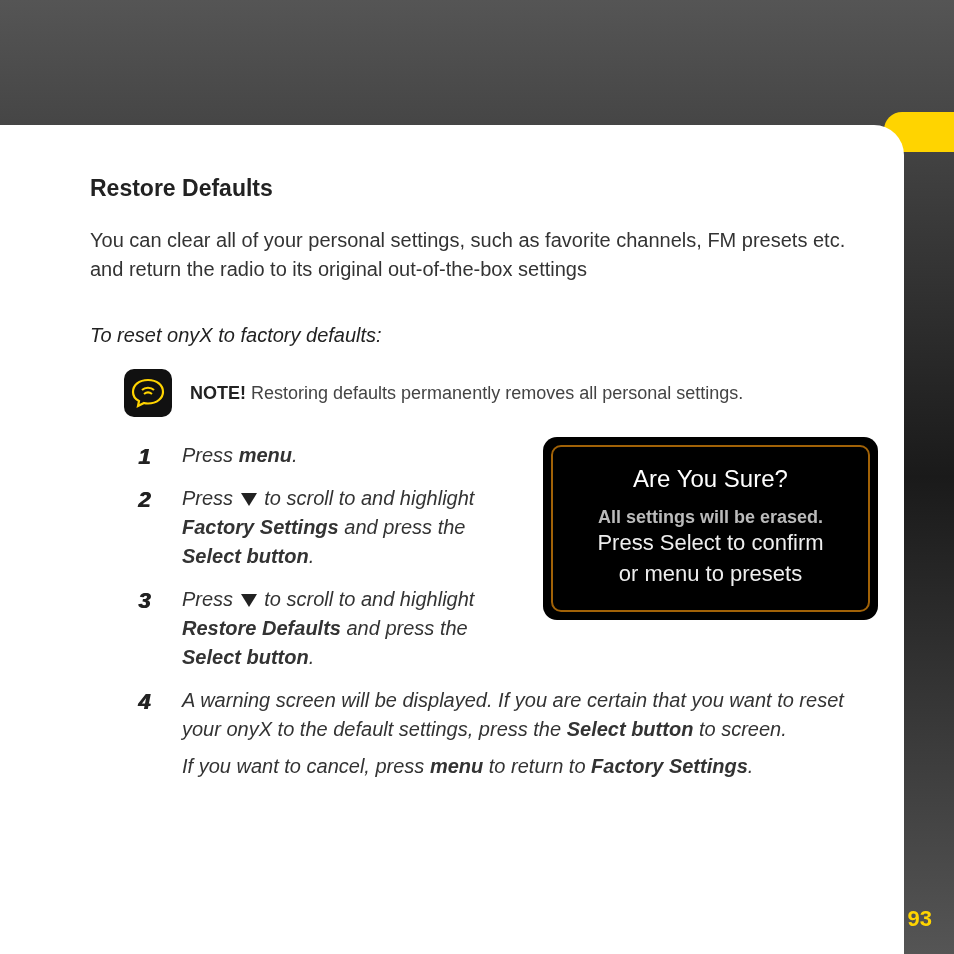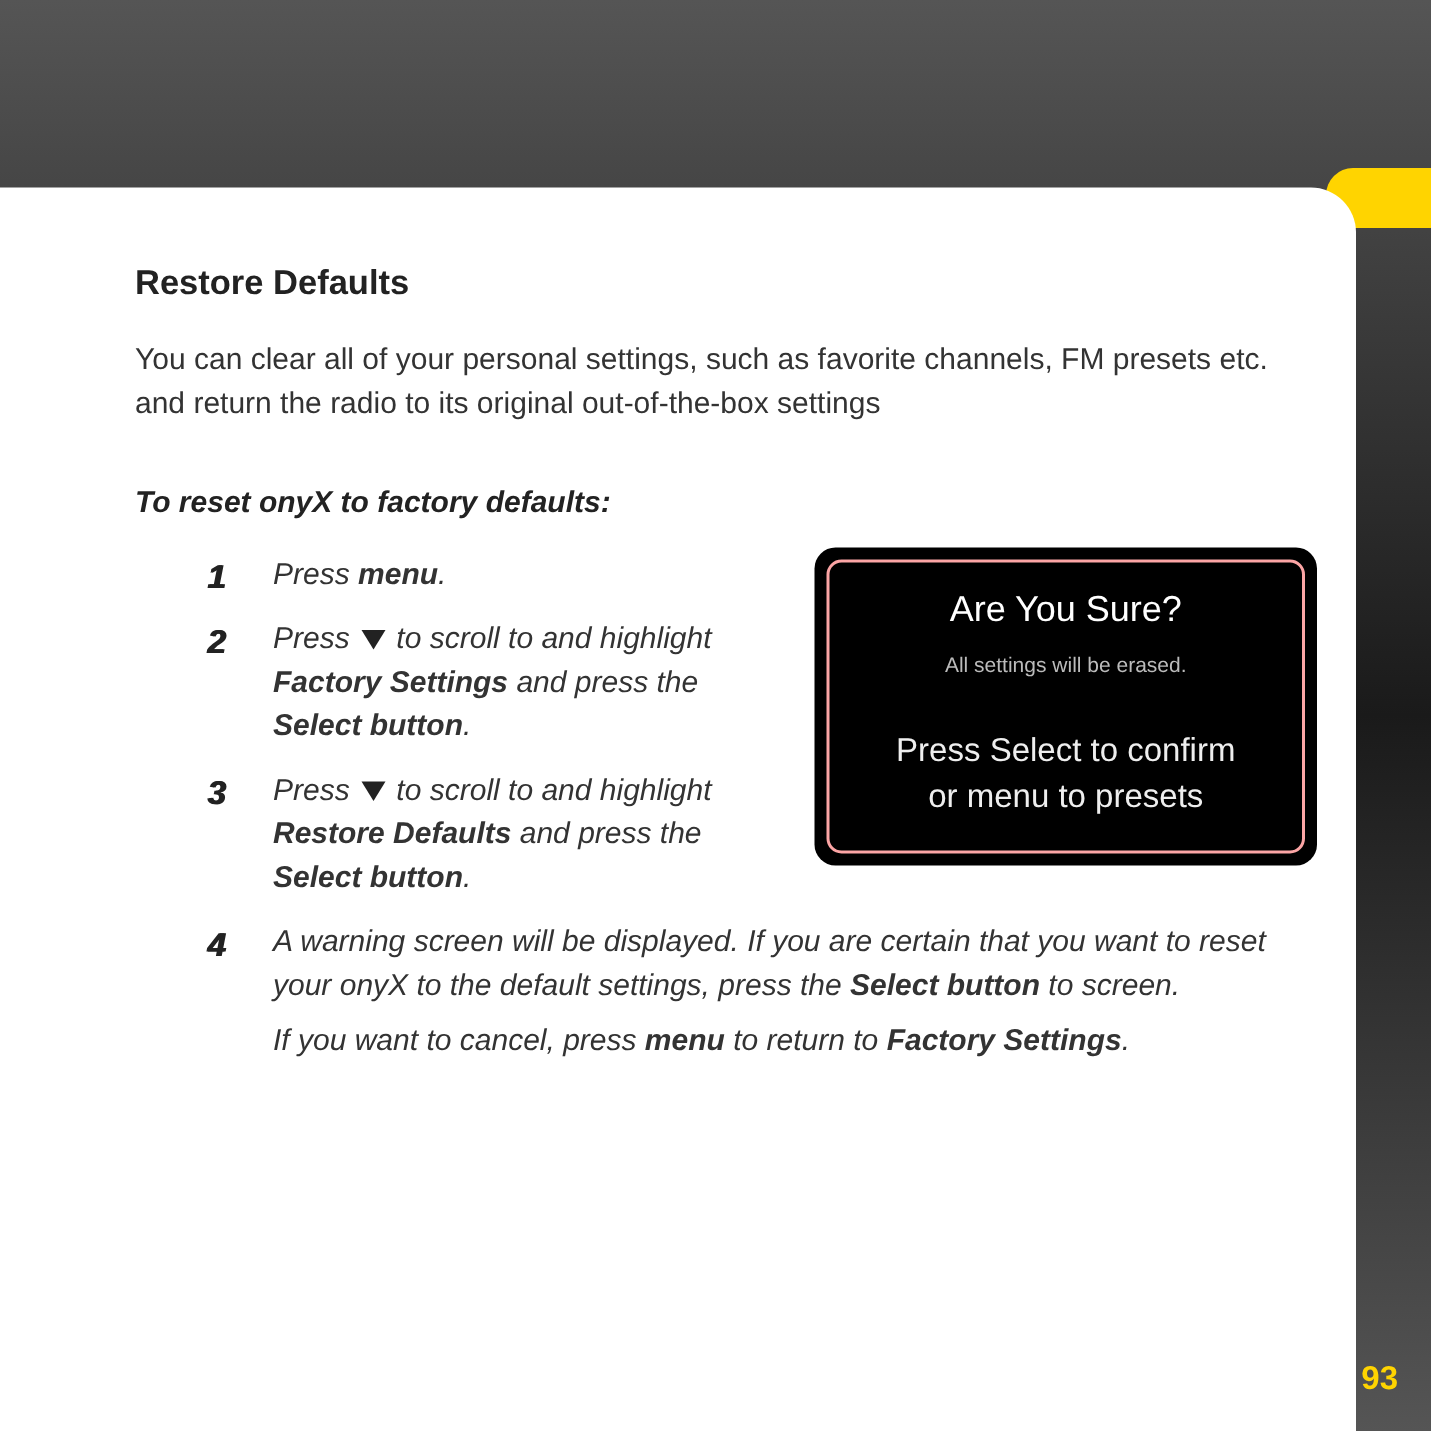--- a/index.html
+++ b/index.html
@@ -1,30 +1,30 @@
 <!DOCTYPE html>
 <html><head>
 <meta charset="utf-8">
 <style>
   html,body{margin:0;padding:0;width:954px;height:954px;font-family:"Helvetica Neue",Arial,sans-serif;}
   body{background:linear-gradient(to bottom,#555,#1a1a1a 50%,#555);position:relative;overflow:hidden;}
   .yellow-tab{position:absolute;top:112px;right:0;width:70px;height:40px;background:#ffd400;border-top-left-radius:18px;}
   .page{position:absolute;top:125px;left:0;right:50px;bottom:0;background:#fff;border-top-right-radius:30px;box-sizing:border-box;padding:50px 26px 30px 90px;color:#222;}
   .title{font-weight:bold;font-size:23px;margin-bottom:24px;}
   .intro{font-size:20px;line-height:1.45;margin-bottom:40px;color:#333;max-width:780px;}
-  .subheading{font-weight:bold;font-style:italic;font-size:20px;margin-bottom:22px;}
+  .subheading{font-weight:normal;font-style:italic;font-size:20px;margin-bottom:22px;}
   .note-row{display:flex;align-items:center;gap:18px;margin:0 0 24px 34px;}
   .note-icon{width:48px;height:48px;background:#111;border-radius:10px;display:flex;align-items:center;justify-content:center;flex-shrink:0;}
   .note-text{font-size:18px;color:#444;}
   .note-text b{color:#222;}
   .steps-area{position:relative;}
   .screen{position:absolute;top:-4px;right:0;width:335px;background:#000;border-radius:14px;padding:8px;box-sizing:border-box;}
-  .screen-inner{border:2px solid #fca5a5;border-radius:10px;padding:18px 12px 20px;text-align:center;color:#fff;}
+  .screen-inner{border:2px solid #a16207;border-radius:10px;padding:18px 12px 20px;text-align:center;color:#fff;}
   .screen-title{font-size:24px;margin-bottom:14px;font-weight:400;}
-  .screen-sub{font-size:14px;color:#bbb;margin-bottom:34px;}
+  .screen-sub{font-size:18px;color:#bbb;font-weight:bold;}
   .screen-action{font-size:22px;color:#eee;line-height:1.4;}
   ol.steps{list-style:none;padding:0;margin:0 0 0 48px;counter-reset:step;font-style:italic;}
   ol.steps>li{counter-increment:step;position:relative;padding-left:44px;margin-bottom:14px;font-size:20px;line-height:1.45;color:#333;}
   ol.steps>li::before{content:counter(step);position:absolute;left:0;top:0;font-weight:900;font-size:22px;color:#222;text-shadow:1px 0 #222;}
   .step-narrow{max-width:340px;}
   .tri{display:inline-block;width:0;height:0;border-left:8px solid transparent;border-right:8px solid transparent;border-top:13px solid #222;vertical-align:-1px;margin:0 2px;}
   .page-num{position:absolute;right:22px;bottom:22px;color:#ffd400;font-weight:bold;font-size:22px;margin-top:44px;}
 </style>
 </head>
 <body>
@@ -32,20 +32,32 @@
 <div class="yellow-tab"></div>
 
 <div class="page">
 
   <div class="title">Restore Defaults</div>
 
   <div class="intro">You can clear all of your personal settings, such as favorite channels, FM presets etc. and return the radio to its original out-of-the-box settings</div>
 
   <div class="subheading">To reset onyX to factory defaults:</div>
 
+  <div class="note-row">
+    <div class="note-icon">
+      <svg width="34" height="30" viewBox="0 0 34 30">
+        <path d="M17 2 C8 2 2 7 2 14 C2 18 4 21 8 23 L7 28 L13 25 C14 25.3 15.5 25.5 17 25.5 C26 25.5 32 20 32 14 C32 7 26 2 17 2 Z" fill="none" stroke="#ffd400" stroke-width="2.2"></path>
+        <path d="M11 12 C14 9 20 9 23 12" fill="none" stroke="#ffd400" stroke-width="2"></path>
+        <path d="M13 16 C15.5 14 18.5 14 21 16" fill="none" stroke="#ffd400" stroke-width="2"></path>
+      </svg>
+    </div>
+    <div class="note-text">
+      <b>NOTE!</b><span> Restoring defaults permanently removes all personal settings.</span>
+    </div>
+  </div>
 
   <div class="steps-area">
 
     <div class="screen">
       <div class="screen-inner">
         <div class="screen-title">Are You Sure?</div>
         <div class="screen-sub">All settings will be erased.</div>
         <div class="screen-action">
           <span>Press Select to confirm</span><br>
           <span>or menu to presets</span>

